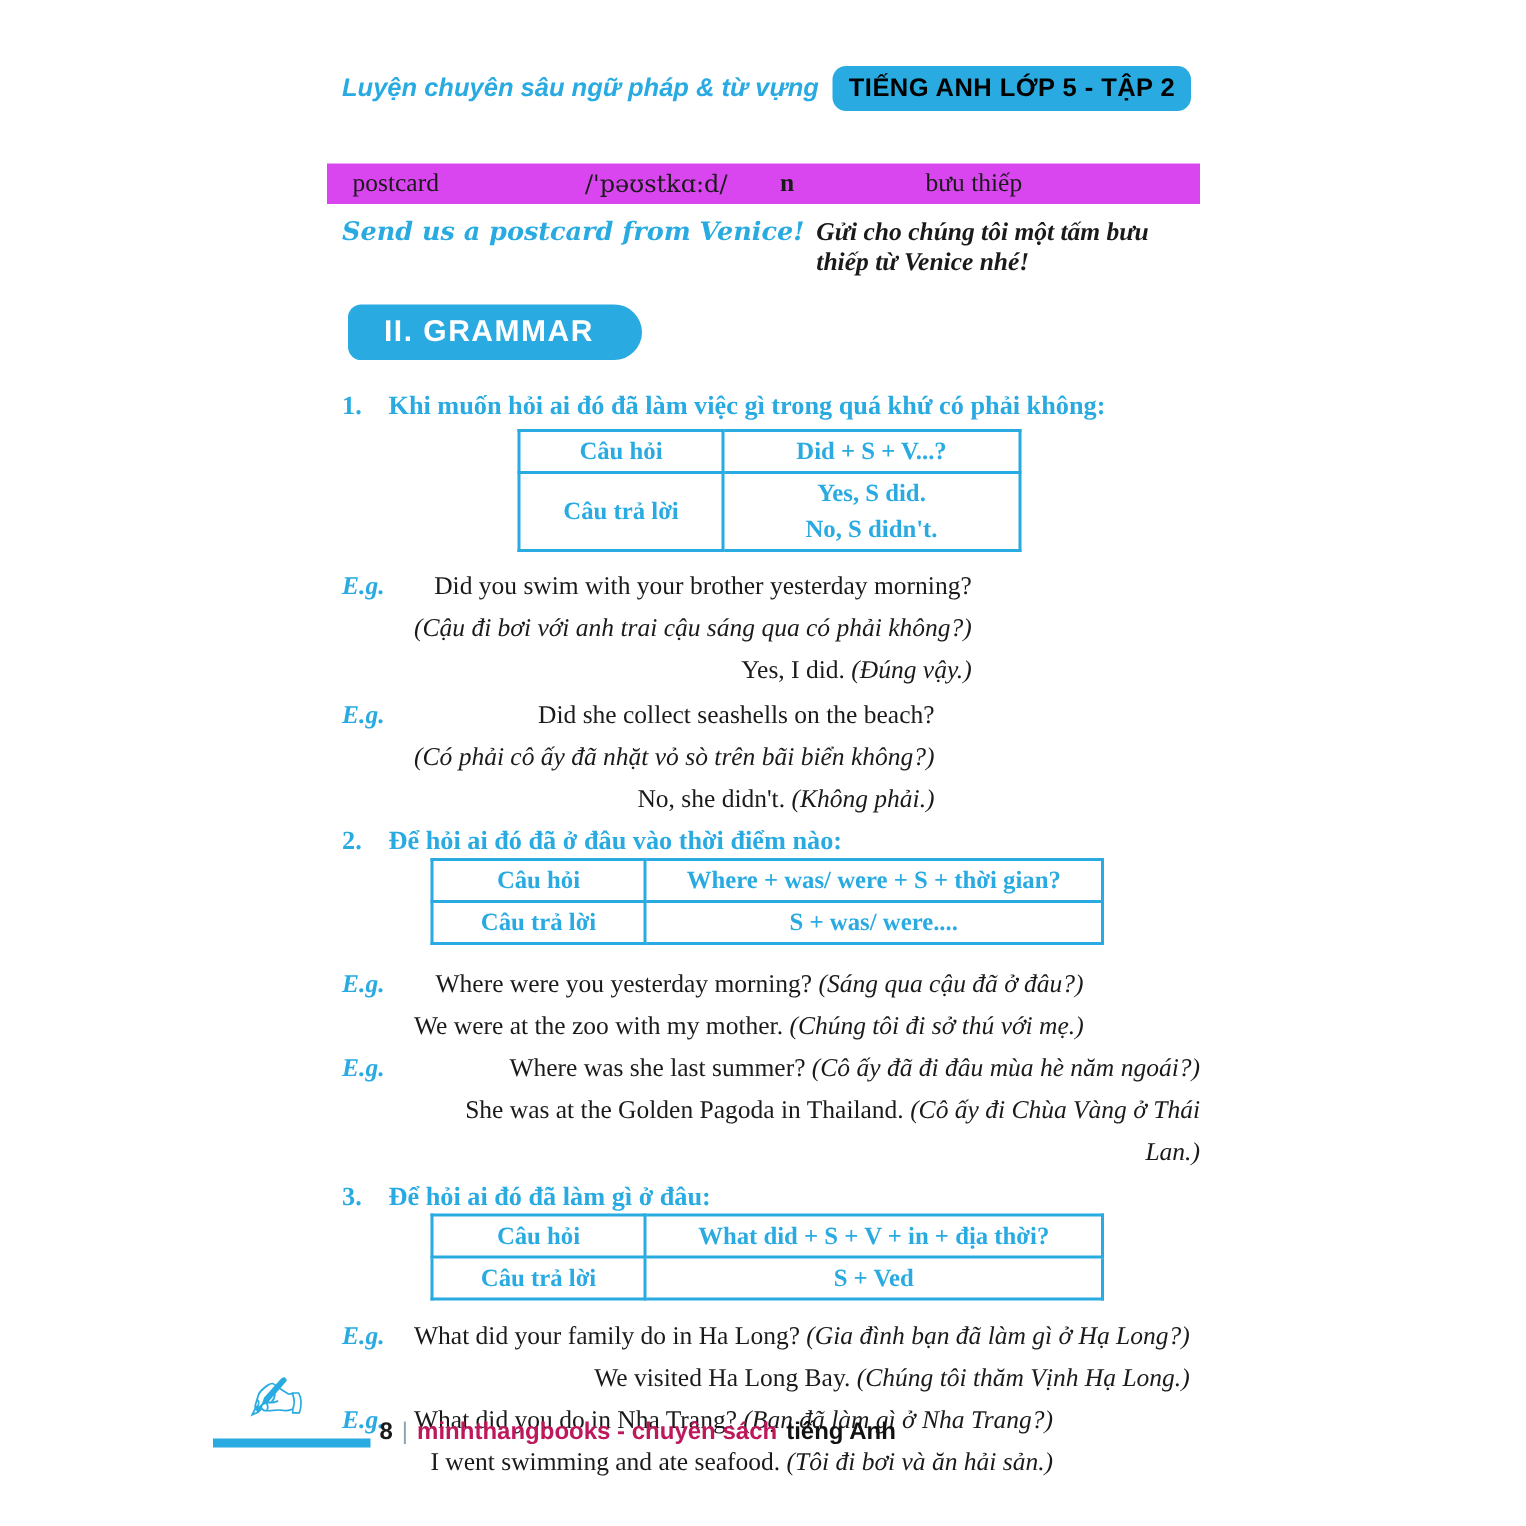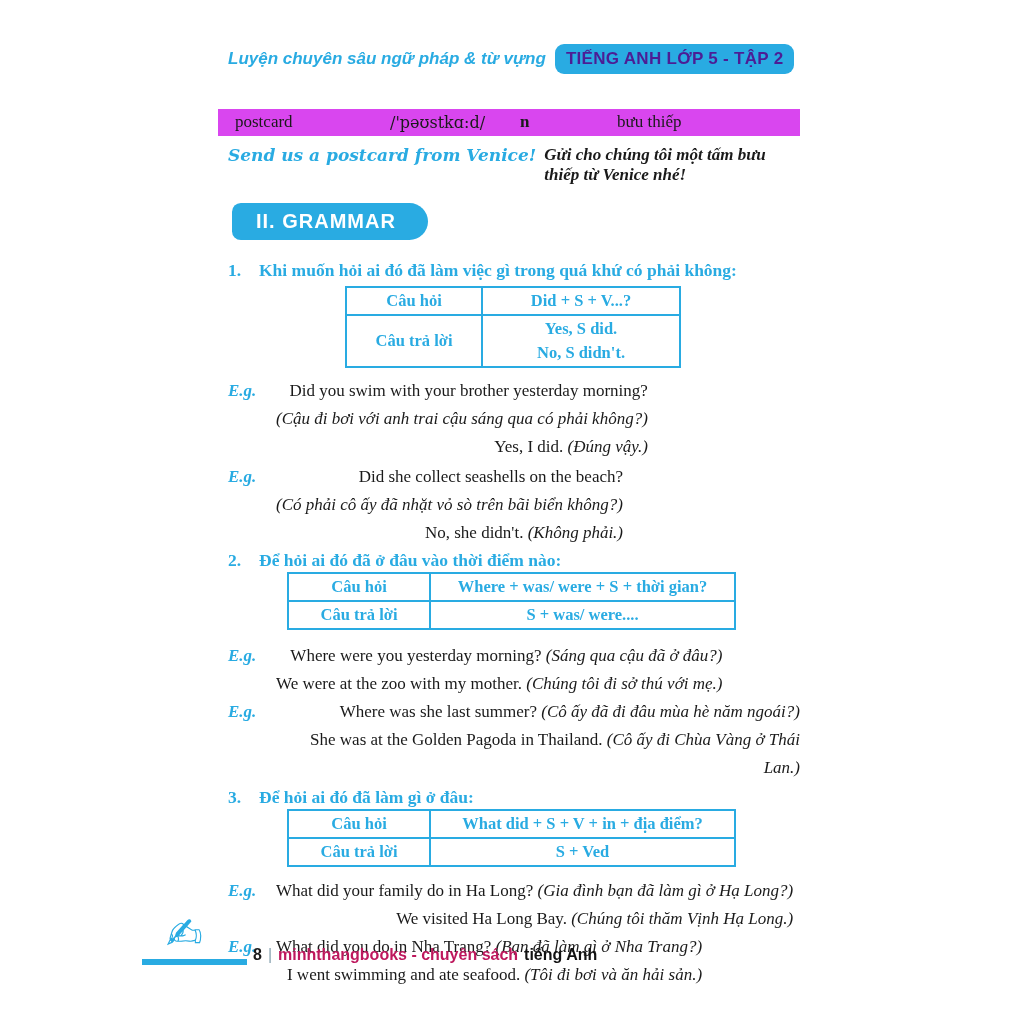--- a/index.html
+++ b/index.html
@@ -10,21 +10,21 @@
   }
   .content{position:absolute;left:218px;top:44px;width:582px;}
 
   
   .header-row{display:flex;align-items:center;gap:9px;margin-left:10px;}
   .tagline{
     color:#29abe2;font-family:"Liberation Sans",sans-serif;
     font-weight:bold;font-style:italic;font-size:17px;white-space:nowrap;
   }
   .badge{
-    background:#29abe2;color:#4c1d95;font-family:"Liberation Sans",sans-serif;
+    background:#29abe2;color:#000000;font-family:"Liberation Sans",sans-serif;
     font-weight:bold;font-size:17px;padding:5px 11px;border-radius:9px;
     white-space:nowrap;letter-spacing:.3px;
   }
 
   
   .vocab-row{
     margin-top:35px;background:#d946ef;display:flex;align-items:center;
     padding:3px 0 4px 17px;font-size:17px;
   }
   .v-word{width:155px;}
@@ -210,21 +210,21 @@
   </div>
 
   <div class="sec-head mt-s3">
     <span class="sec-num">3.</span>
     <span>Để hỏi ai đó đã làm gì ở đâu:</span>
   </div>
   <table class="gtable t23">
     <tbody>
         <tr>
       <td class="lbl">Câu hỏi</td>
-      <td>What did + S + V + in + địa điểm?</td>
+      <td>What did + S + V + in + địa thời?</td>
     </tr>
     <tr>
       <td class="lbl">Câu trả lời</td>
       <td>S + Ved</td>
     </tr>
   </tbody>
     </table>
 
   <div class="ex-block mt10">
     <div class="ex">

